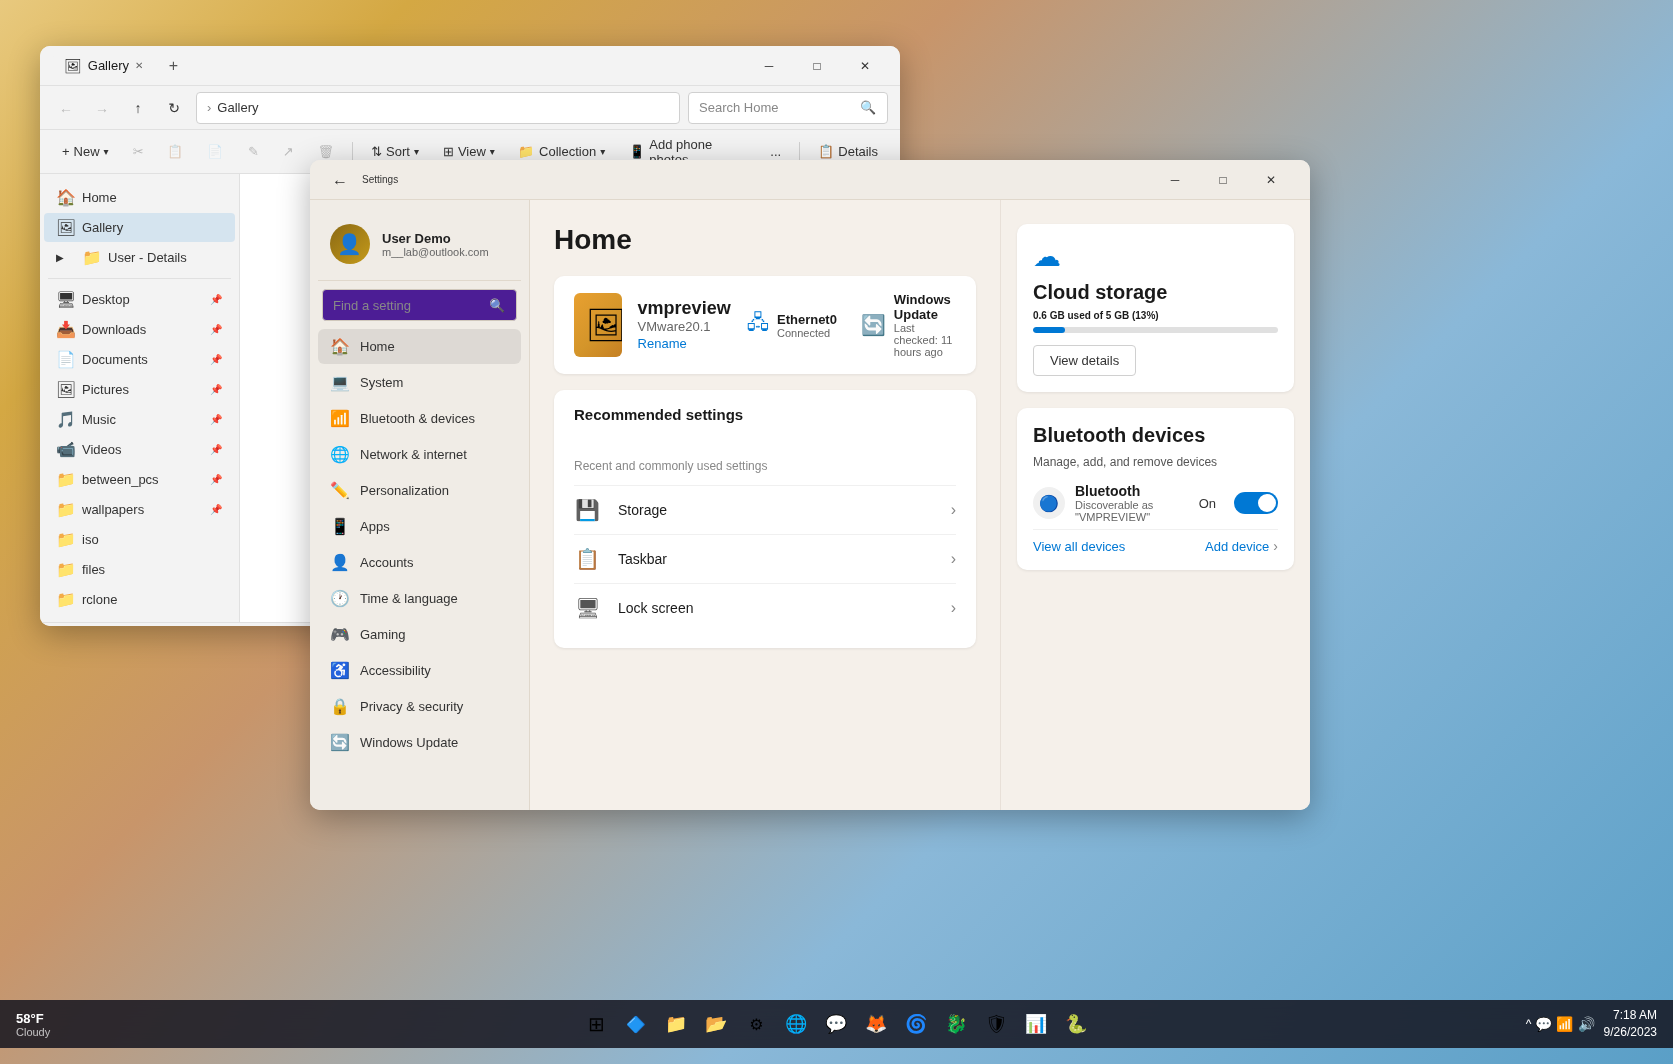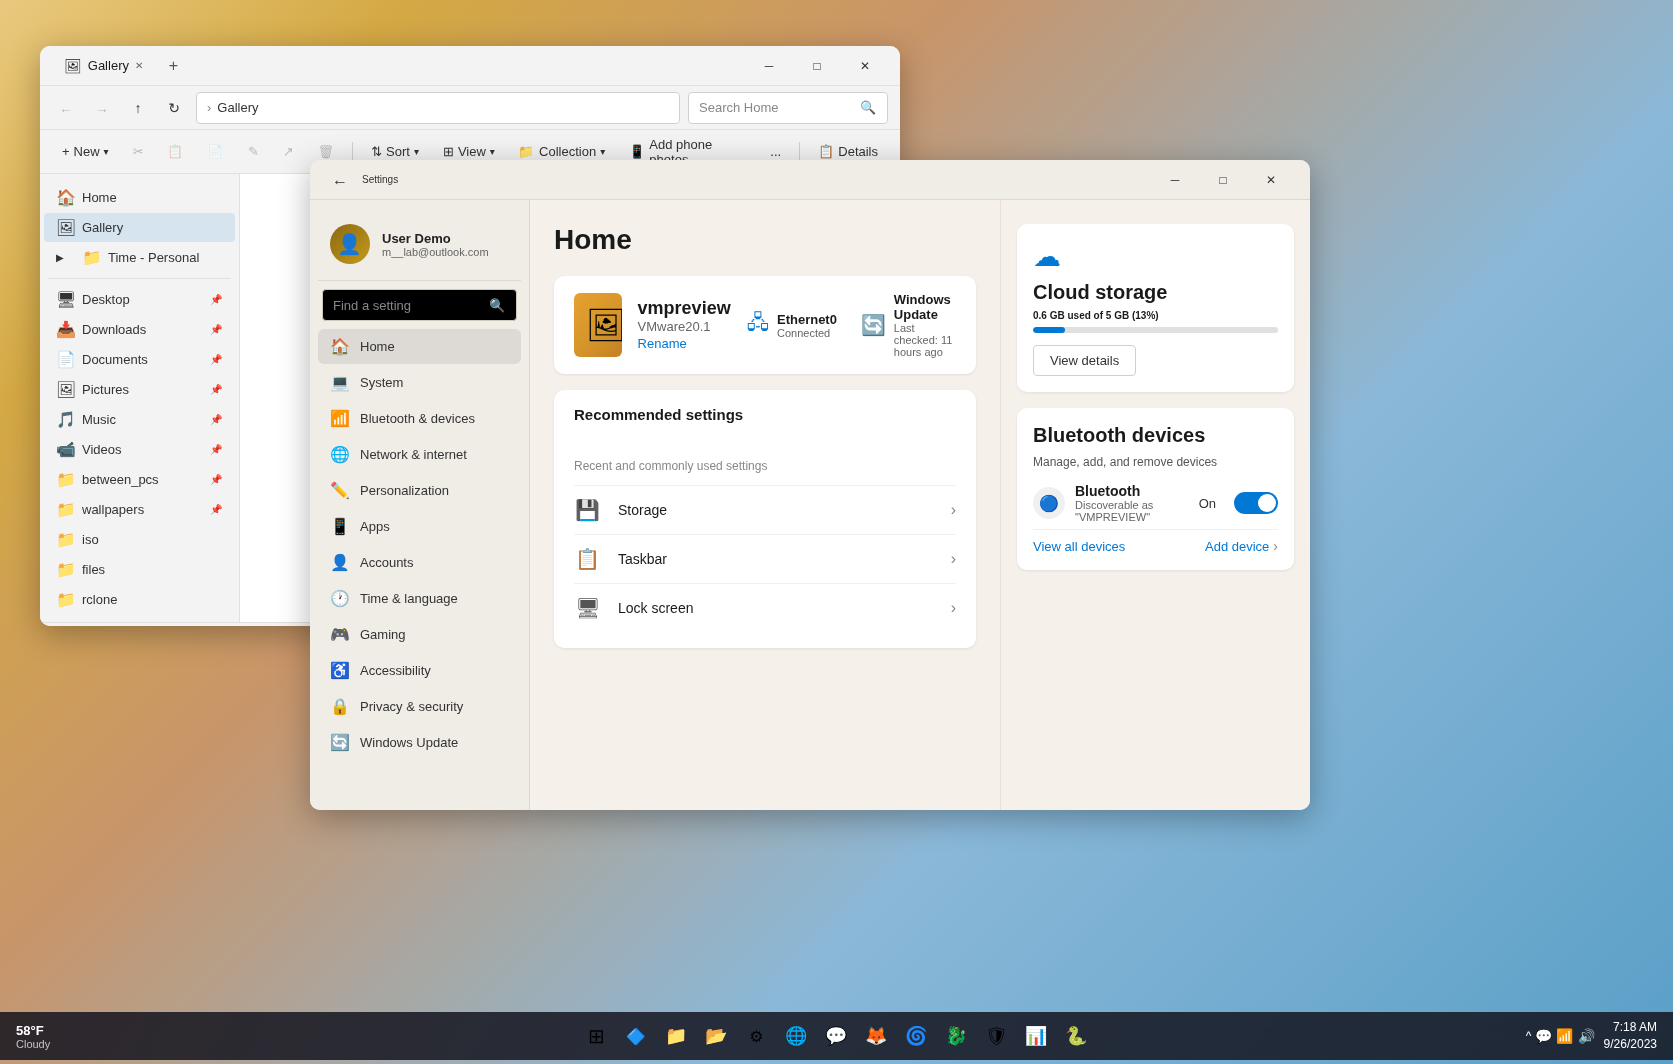--- a/index.html
+++ b/index.html
@@ -8,21 +8,21 @@
       height: 1064px;
       overflow: hidden;
       background: linear-gradient(135deg, #e8c97e 0%, #d4a843 20%, #c8956a 40%, #7bb3d4 70%, #5a9fc7 100%);
       font-family: 'Segoe UI', sans-serif;
       position: relative;
     }
 
     
     .taskbar {
       position: absolute;
-      bottom: 4px;
+      bottom: 16px;
       left: 0;
       width: 100%;
       height: 48px;
       background: rgba(20,20,30,0.85);
       backdrop-filter: blur(20px);
       display: flex;
       align-items: center;
       justify-content: space-between;
       padding: 0 16px;
       z-index: 1000;
@@ -331,21 +331,21 @@
       justify-content: center;
       font-size: 20px;
       color: white;
     }
     .user-info { flex: 1; }
     .user-name { font-size: 13px; font-weight: 600; color: #222; }
     .user-email { font-size: 11px; color: #666; }
     .settings-search {
       margin: 0 4px 8px;
       height: 32px;
-      background: #000000;
+      background: #4c1d95;
       border: 1px solid #d0c8bc;
       border-radius: 4px;
       display: flex;
       align-items: center;
       padding: 0 10px;
       gap: 6px;
       font-size: 13px;
       color: #888;
     }
     .settings-nav-item {
@@ -653,21 +653,21 @@
         <span class="item-icon">🏠</span>
         <span>Home</span>
       </div>
       <div class="sidebar-item active">
         <span class="item-icon">🖼</span>
         <span>Gallery</span>
       </div>
       <div class="sidebar-item">
         <span class="item-icon" style="font-size:10px;">▶</span>
         <span class="item-icon">📁</span>
-        <span>Time - Personal</span>
+        <span>User - Details</span>
       </div>
       <div style="height:1px;background:#e0e0e0;margin:6px 8px;"></div>
       <div class="sidebar-item">
         <span class="item-icon">🖥</span>
         <span>Desktop</span>
         <span class="item-pin">📌</span>
       </div>
       <div class="sidebar-item">
         <span class="item-icon">📥</span>
         <span>Downloads</span>

